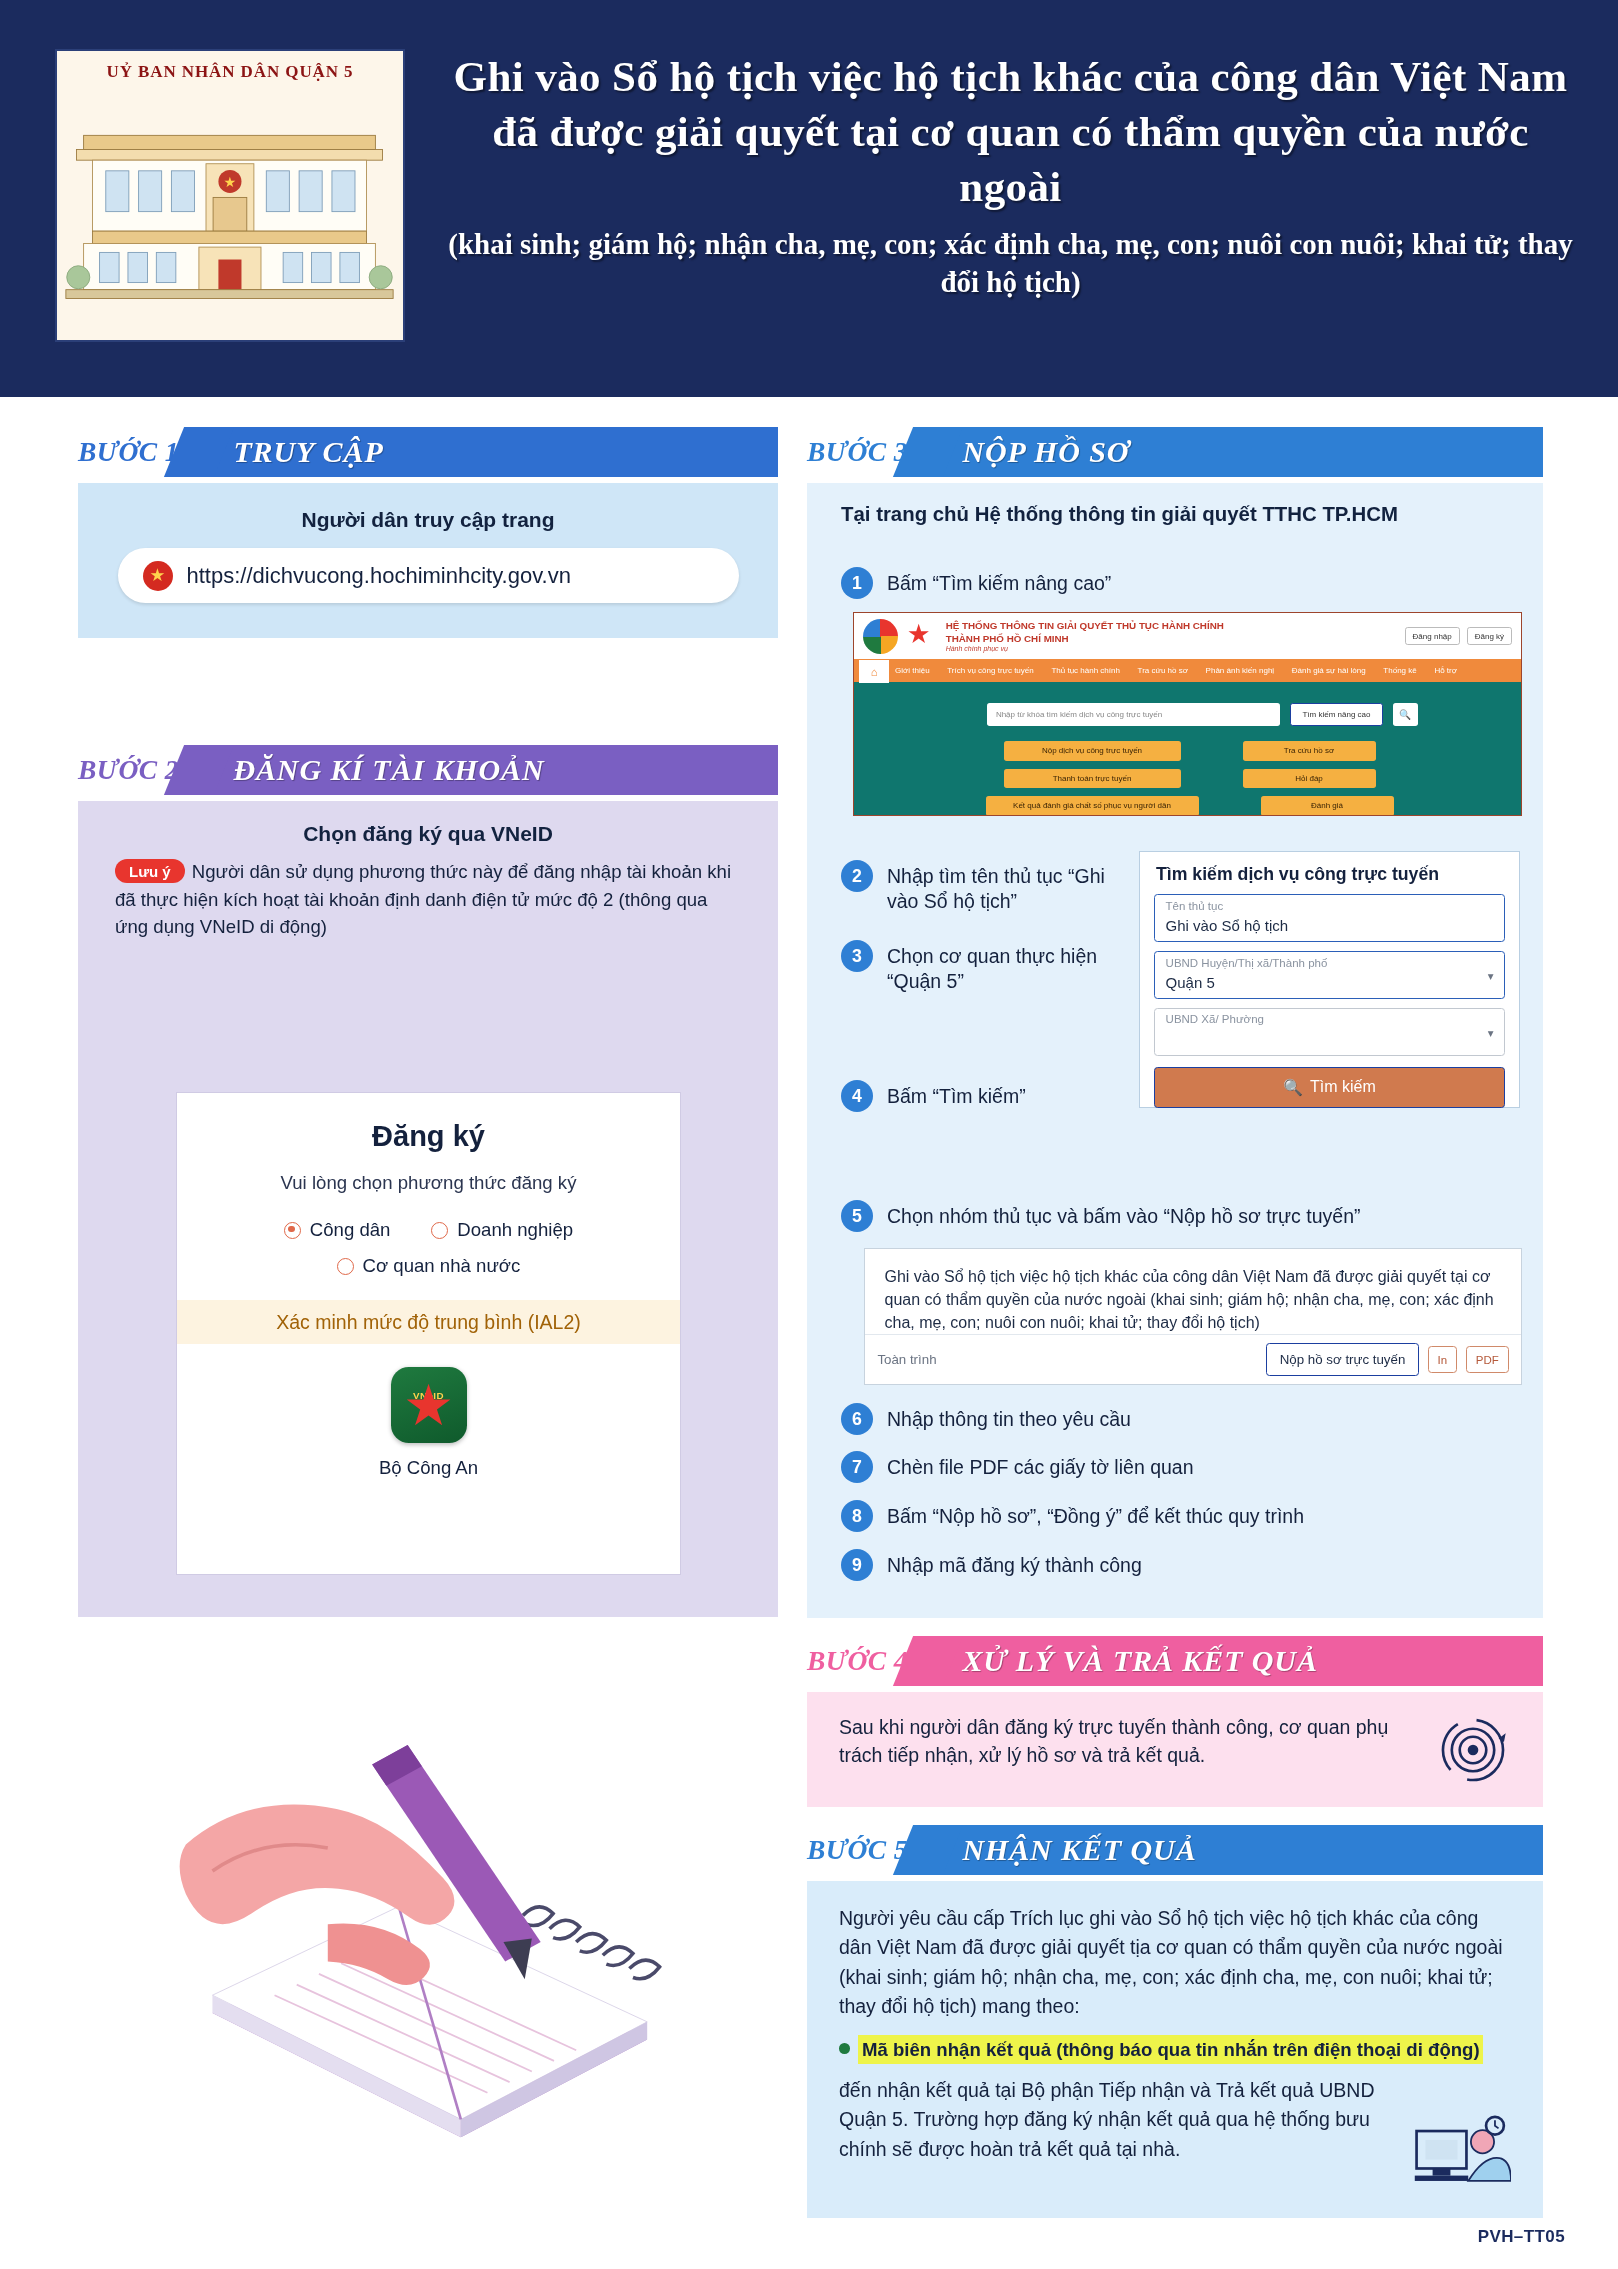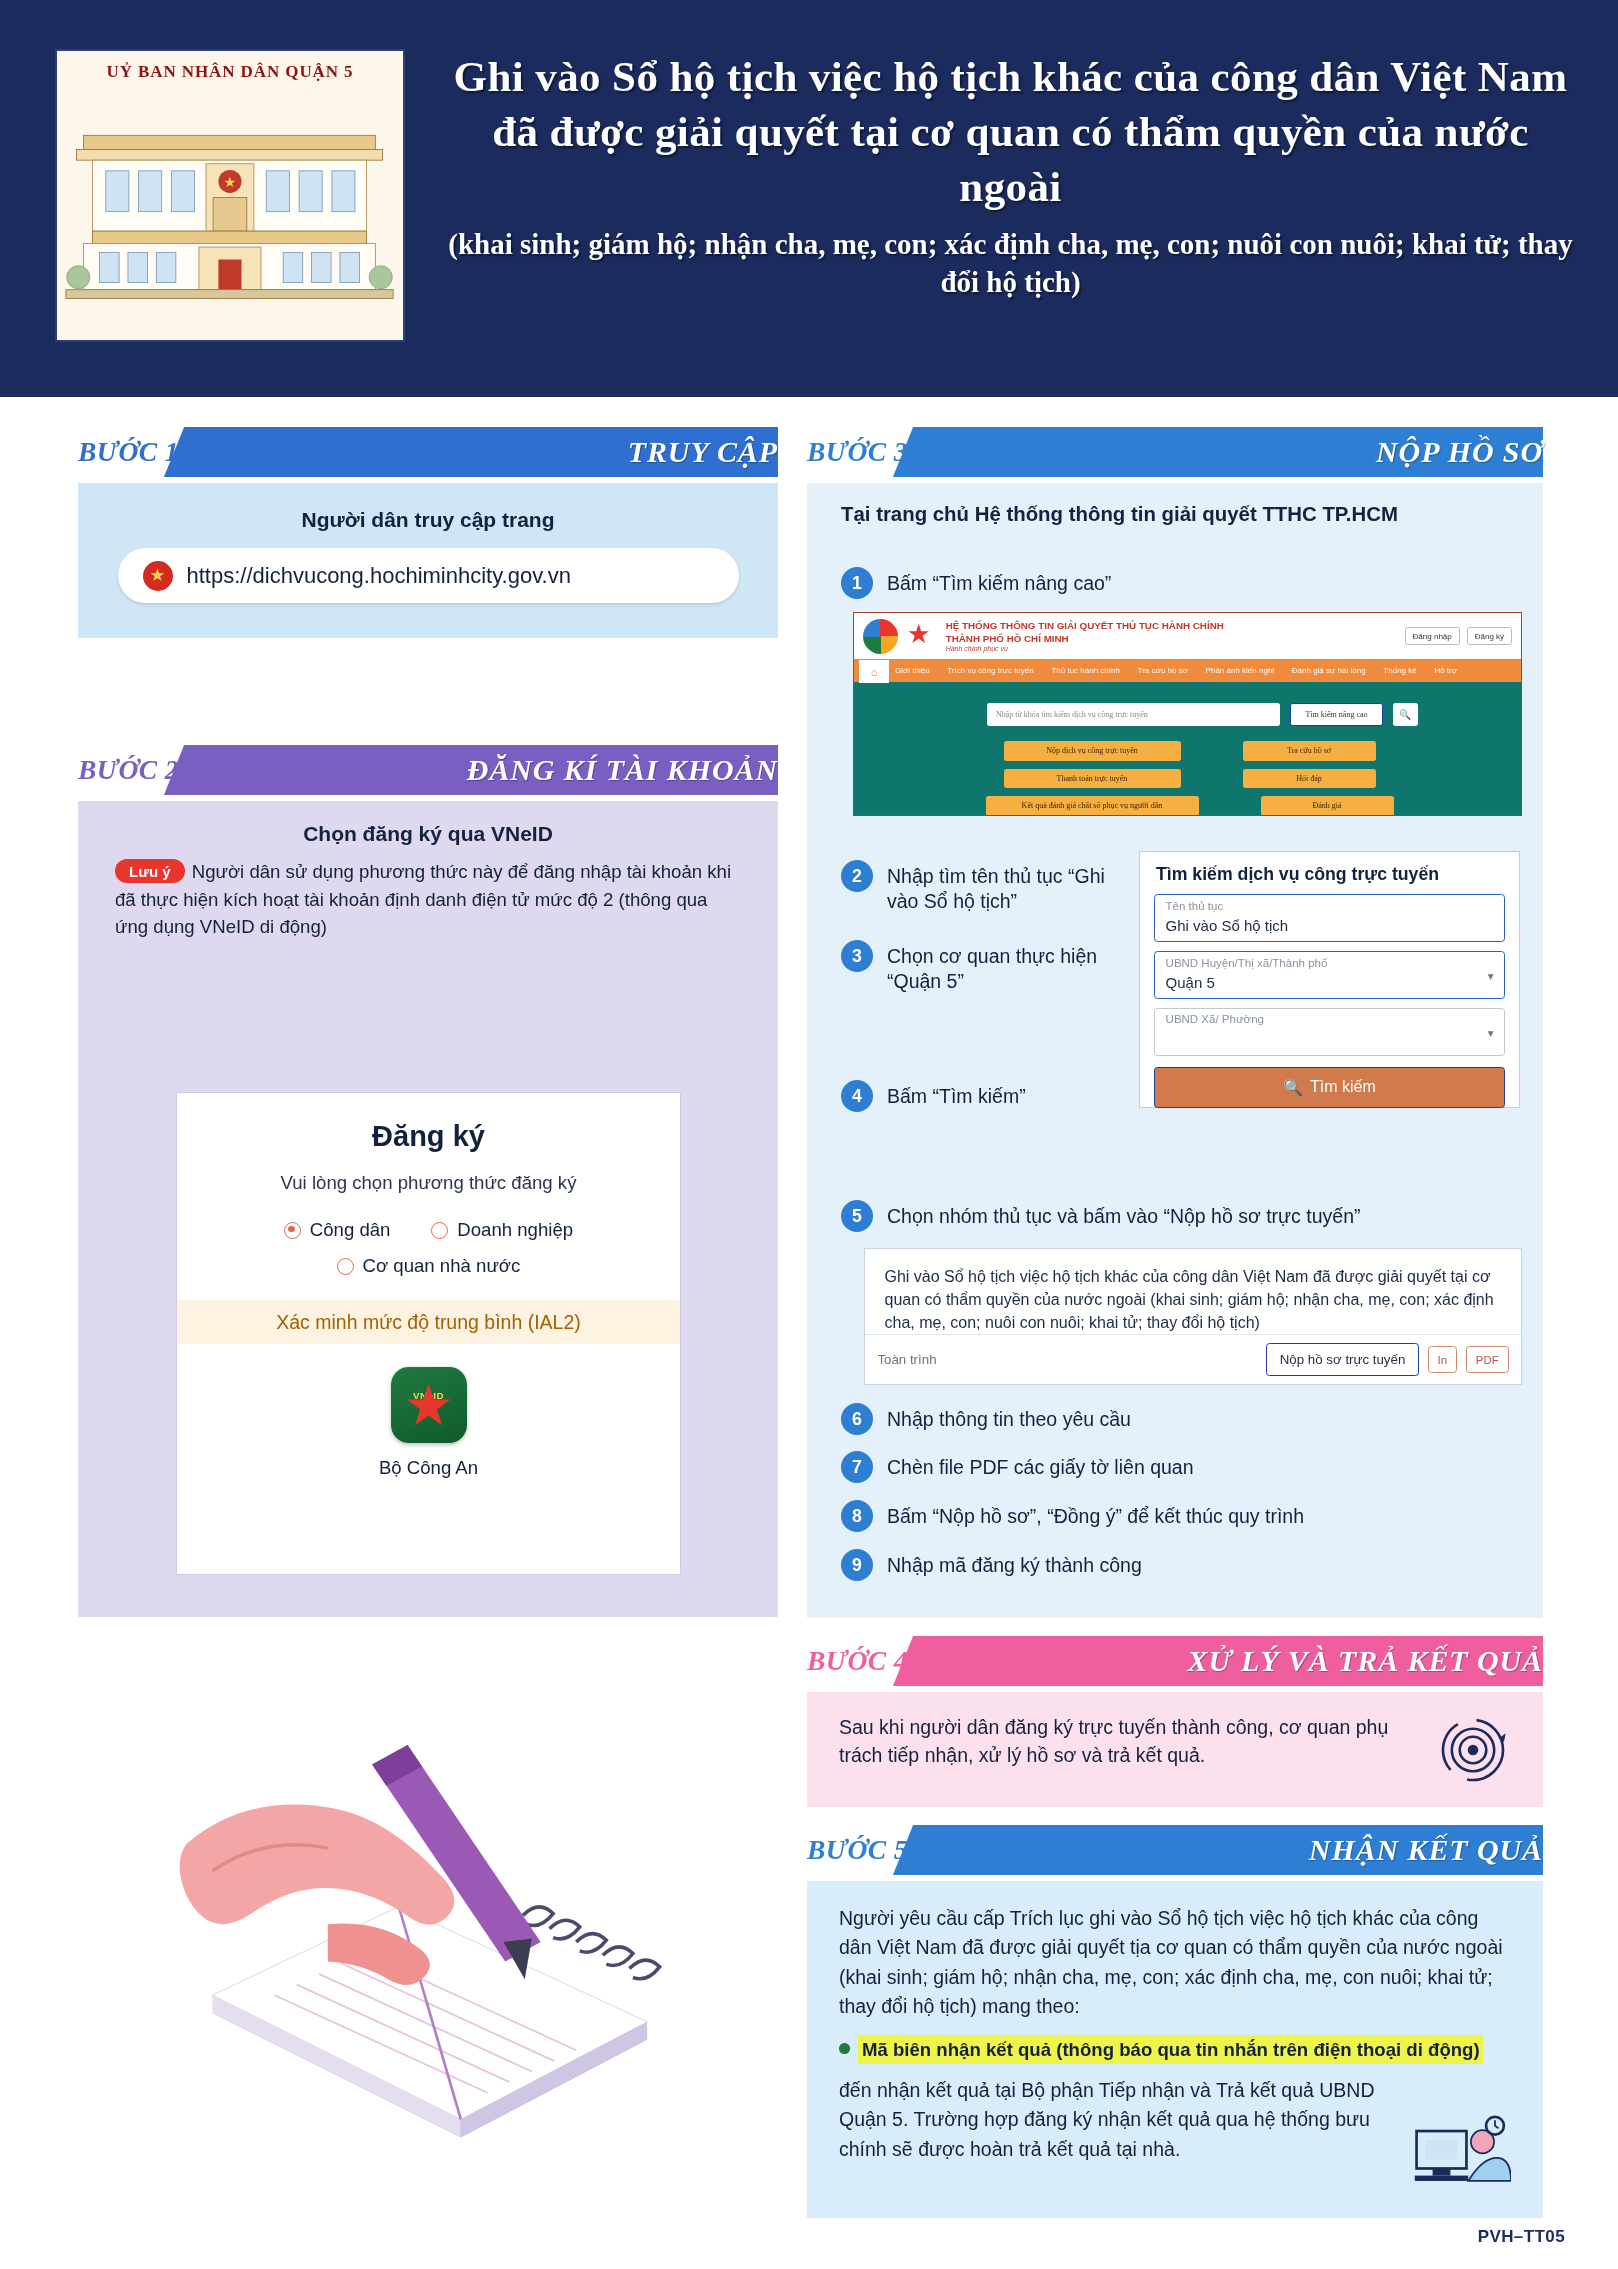--- a/index.html
+++ b/index.html
@@ -40,21 +40,20 @@
   
   .step-banner { position: absolute; height: 50px; display: flex; align-items: stretch; }
   .step-banner .num {
     color: #ffffff; font-family: "Liberation Serif", serif; font-style: italic;
     font-weight: bold; font-size: 27.5px; display: flex; align-items: center;
     padding-right: 19.5px; letter-spacing: 0.4px;
   }
   .step-banner .bar {
     flex: 1; display: flex; align-items: center; position: relative;
     padding-left: 35px;
-    justify-content: flex-end;
   }
   .step-banner .bar:before {
     content: ""; position: absolute; left: -24px; top: 0; width: 50px; height: 100%;
     background: inherit; transform: skewX(-22deg);
   }
   .step-banner .bar span {
     position: relative; color: #ffffff; font-family: "Liberation Serif", serif;
     font-style: italic; font-weight: bold; font-size: 30px; letter-spacing: 0.9px;
     text-shadow: 0.9px 0.9px 0.9px rgba(0,0,0,0.3);
   }
@@ -194,21 +193,21 @@
   }
   .mock-nav {
     height: 23px; background: #f08a3c; display: flex; align-items: center;
     gap: 17.7px; padding-left: 41px; font-size: 8px; color: #ffffff;
   }
   .mock-home {
     position: absolute; left: 5.3px; top: 47px; width: 30px; height: 23px;
     background: #ffffff; display: flex; align-items: center; justify-content: center;
     color: #f08a3c; font-size: 11.5px;
   }
-  .mock-body { position: relative; height: 135px; font-family: Liberation Serif, serif; }
+  .mock-body { position: relative; height: 135px; }
   .mock-search {
     position: absolute; left: 133px; top: 21px; width: 293px; height: 23px;
     background: #ffffff; border-radius: 2.7px; font-size: 8px; color: #888;
     display: flex; align-items: center; padding-left: 8.9px;
   }
   .mock-adv {
     position: absolute; left: 436px; top: 21px; width: 93px; height: 23px;
     background: #ffffff; border: 1.8px solid #1b3fa0; border-radius: 2.7px;
     font-size: 8px; color: #333; display: flex; align-items: center;
     justify-content: center;

